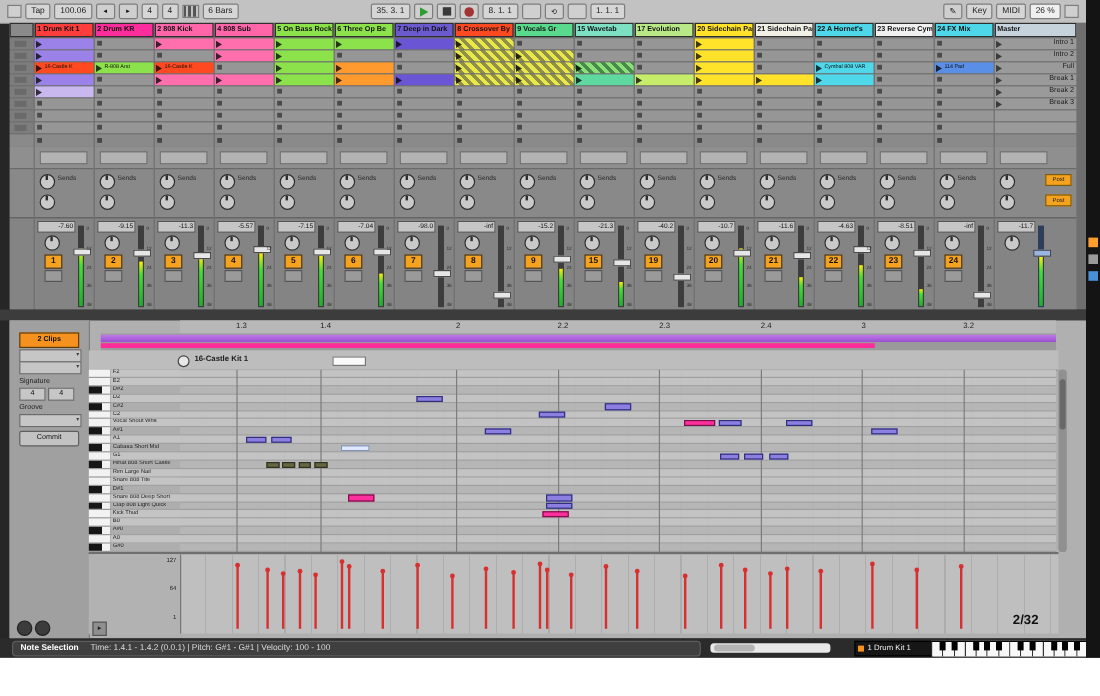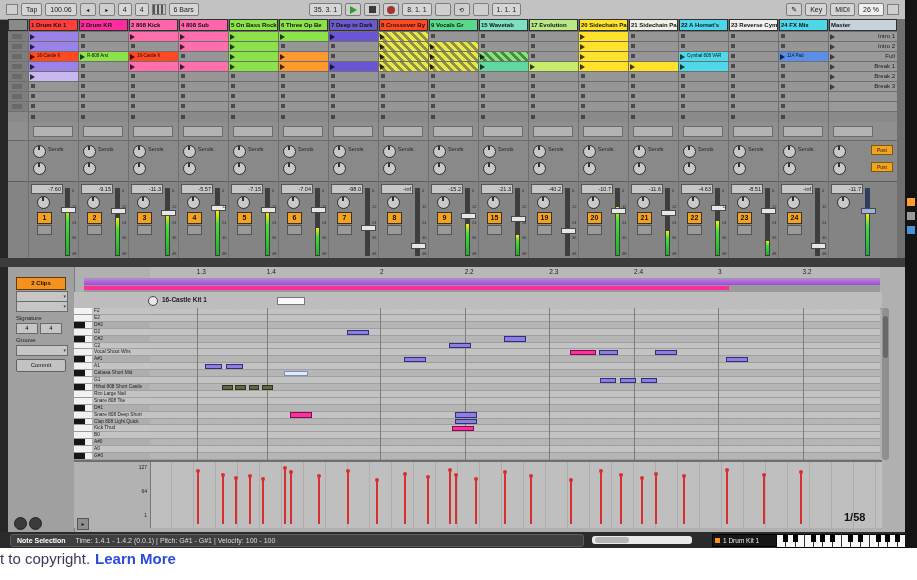--- a/index.html
+++ b/index.html
@@ -1380,21 +1380,21 @@
           <div class="stem" style="left: 61.6%; height: 52.25px;"></div>
           <div class="stem" style="left: 64.4%; height: 48.4px;"></div>
           <div class="stem" style="left: 67.2%; height: 45.1px;"></div>
           <div class="stem" style="left: 69.2%; height: 49.5px;"></div>
           <div class="stem" style="left: 73%; height: 46.75px;"></div>
           <div class="stem" style="left: 78.9%; height: 53.35px;"></div>
           <div class="stem" style="left: 84%; height: 48.4px;"></div>
           <div class="stem" style="left: 89%; height: 51.15px;"></div>
         </div>
     </div>
-    <div class="zoomlbl">1/58</div>
+    <div class="zoomlbl">2/32</div>
     <div class="foldbtn">▸</div>
 
     <div class="statusbar">
       <div class="selbox">
         <b>Note Selection</b>
         <span>Time: 1.4.1 - 1.4.2 (0.0.1)   |   Pitch: G#1 - G#1   |   Velocity: 100 - 100</span>
       </div>
       <div class="hscroll">
           <div class="h"></div>
         </div>
@@ -1440,18 +1440,13 @@
         </div>
     </div>
 
     <div class="rstrip">
       <div class="rsq" style="top:198px;background:#ff9d2e;"></div>
       <div class="rsq" style="top:212px;background:#9a9a9a;"></div>
       <div class="rsq" style="top:226px;background:#4a90d9;"></div>
     </div>
   </div>
 
-  <div class="footer">
-    <div class="copy">
-      <span>t to copyright.</span><span class="lnk">Learn More</span>
-    </div>
-  </div>
 </div>
 
 </body></html>

